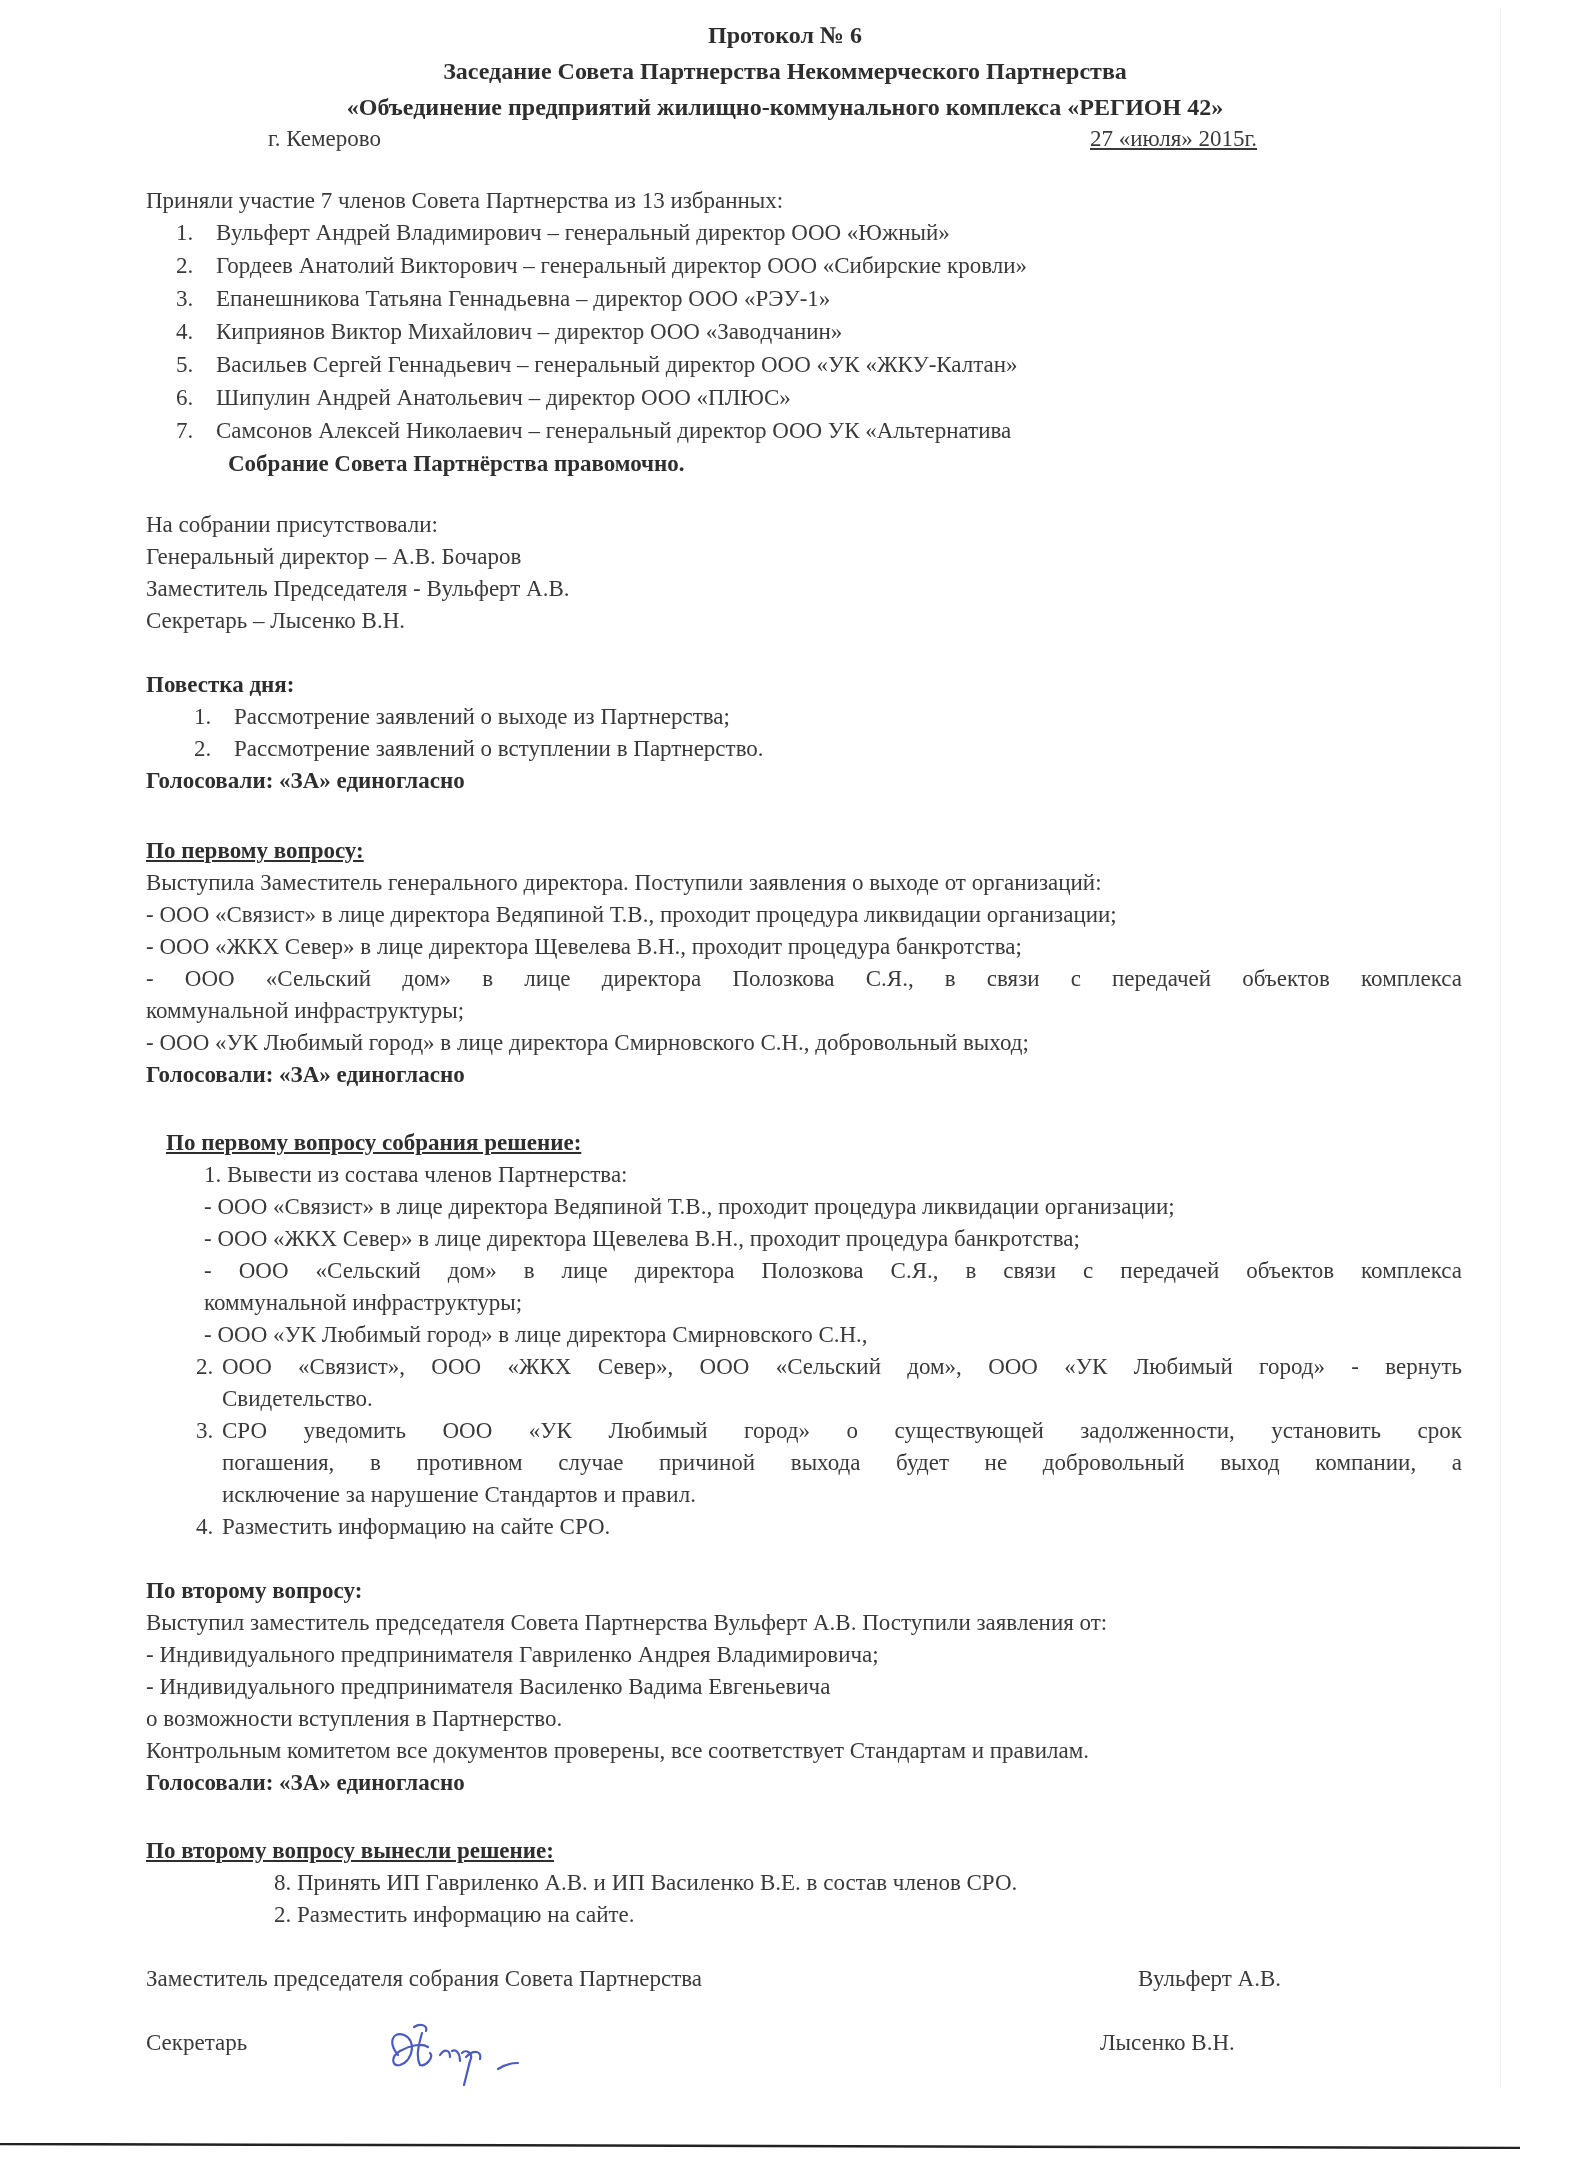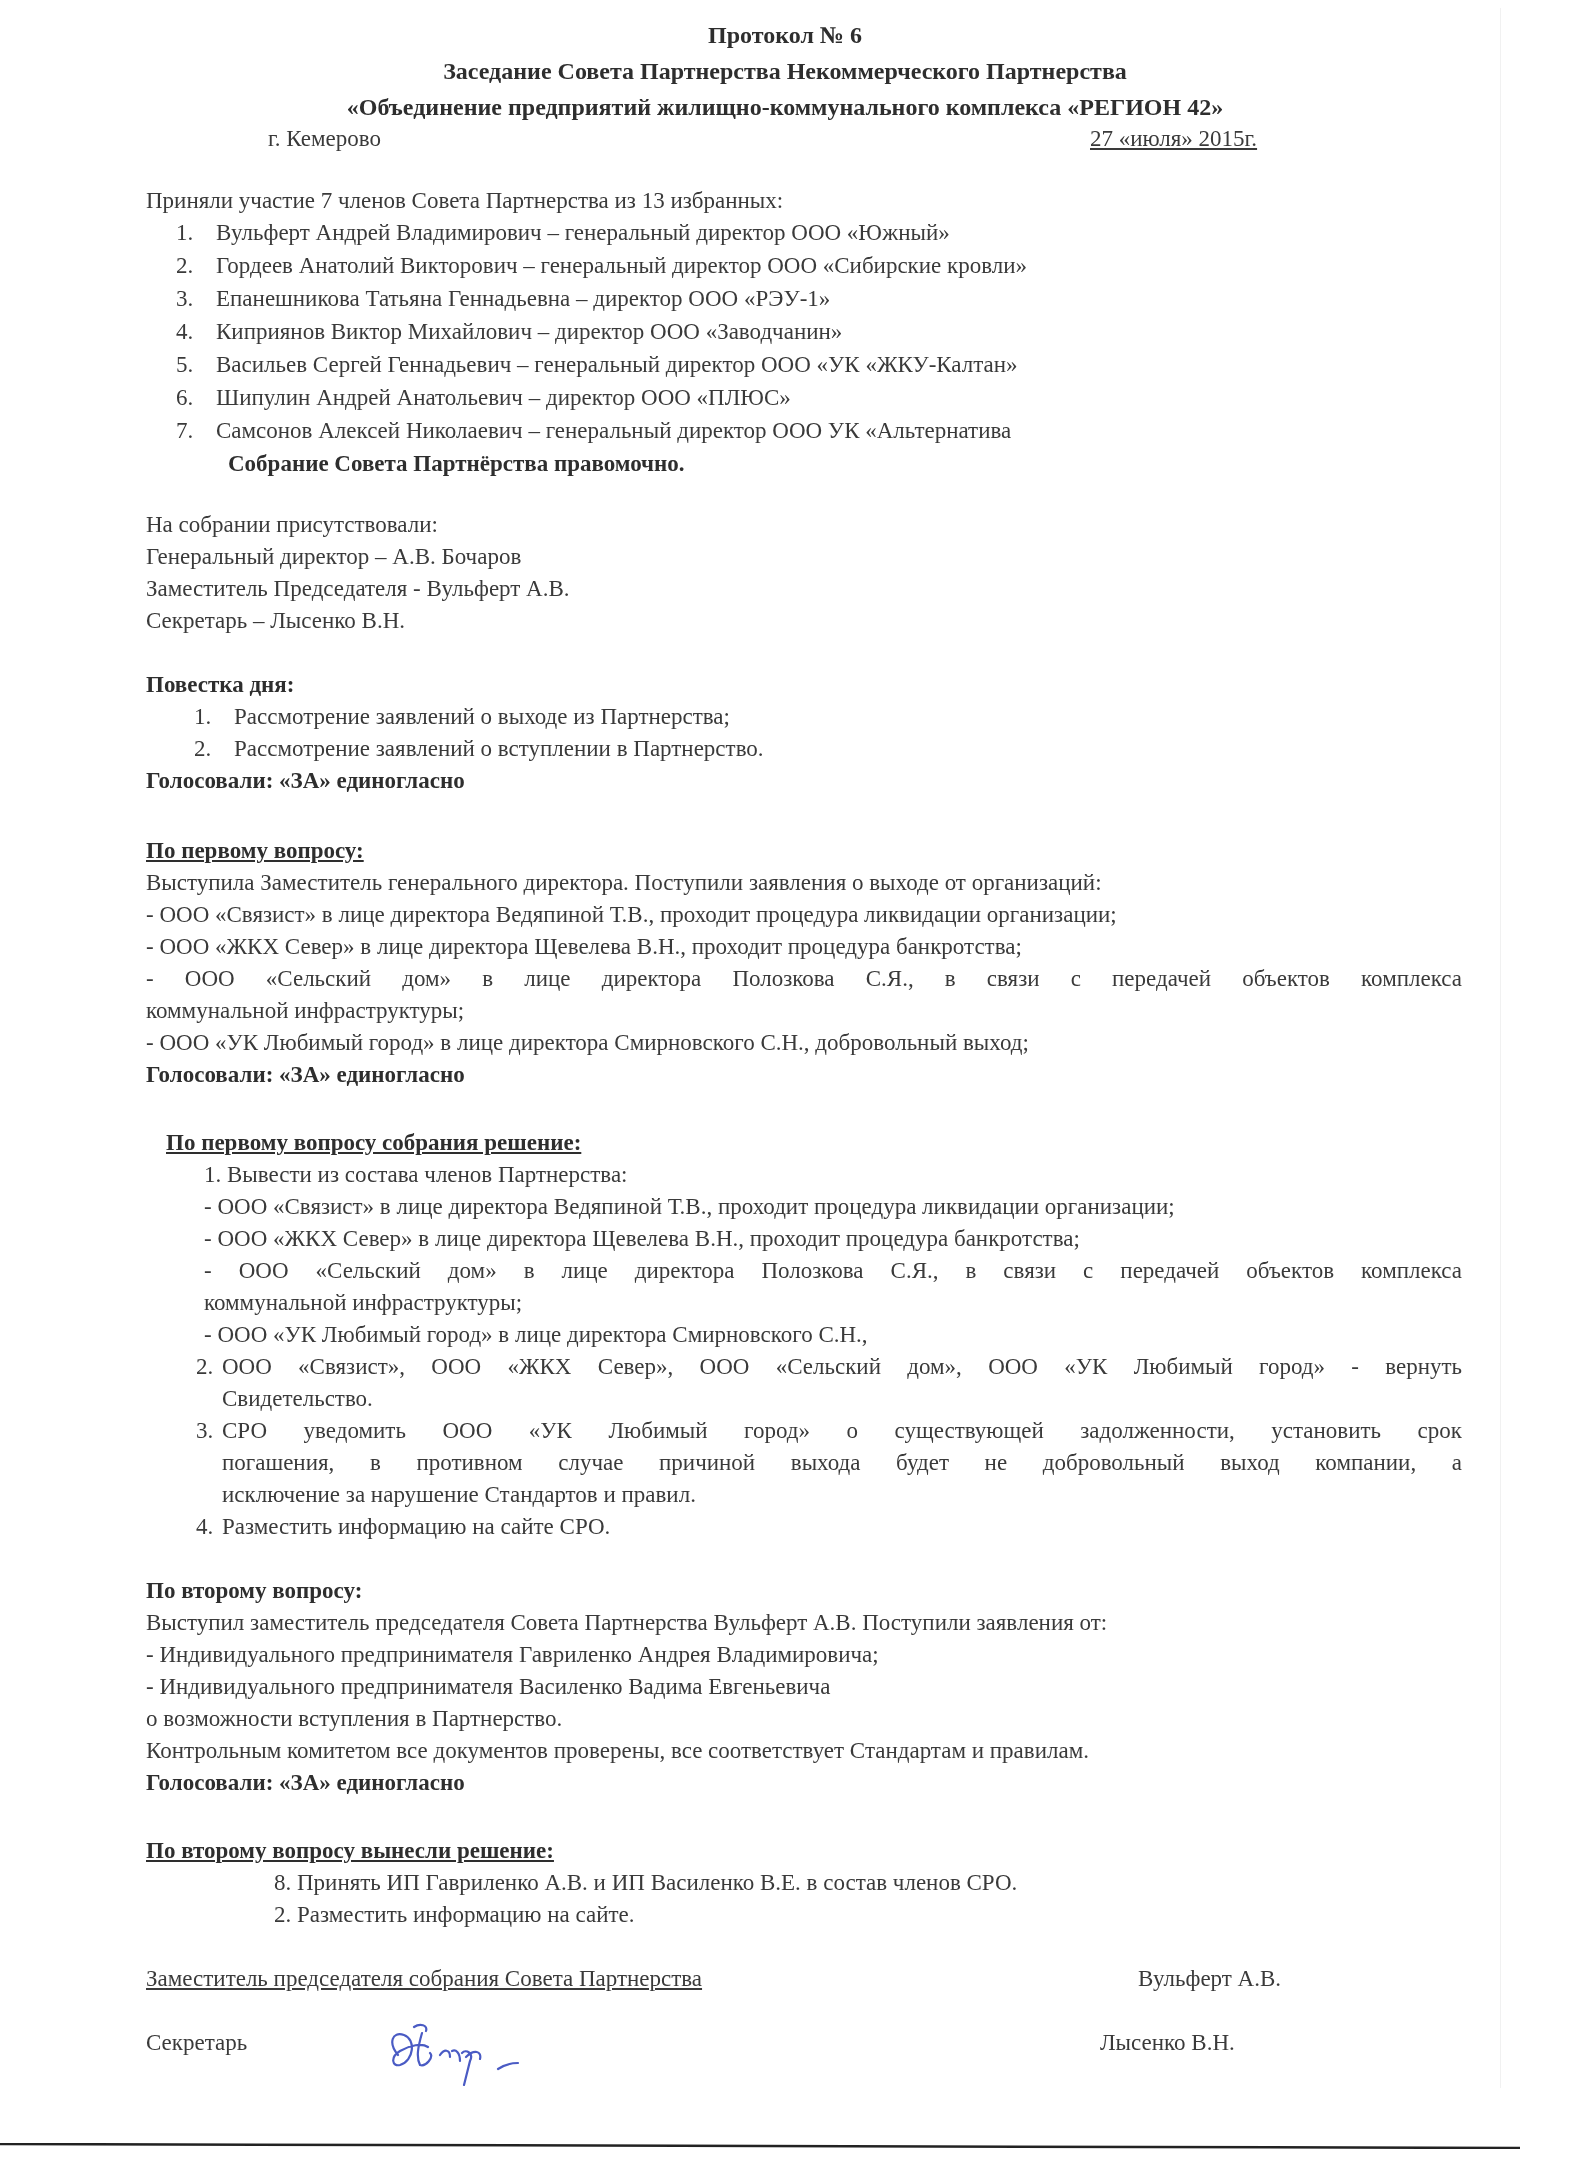--- a/index.html
+++ b/index.html
@@ -83,21 +83,21 @@
   <div class="line" style="left:146px;top:1632px;">- Индивидуального предпринимателя Гавриленко Андрея Владимировича;</div>
   <div class="line" style="left:146px;top:1664px;">- Индивидуального предпринимателя Василенко Вадима Евгеньевича</div>
   <div class="line" style="left:146px;top:1696px;">о возможности вступления в Партнерство.</div>
   <div class="line" style="left:146px;top:1728px;">Контрольным комитетом все документов проверены, все соответствует Стандартам и правилам.</div>
   <div class="line b" style="left:146px;top:1760px;">Голосовали: «ЗА» единогласно</div>
 
   <div class="line b u" style="left:146px;top:1828px;">По второму вопросу вынесли решение:</div>
   <div class="line" style="left:196px;top:1860px;padding-left:78px;">8.  Принять ИП Гавриленко А.В. и ИП Василенко В.Е. в состав членов СРО.</div>
   <div class="line" style="left:196px;top:1892px;padding-left:78px;">2.  Разместить информацию на сайте.</div>
 
-  <div class="line" style="left:146px;top:1956px;text-decoration:underline;">Заместитель председателя собрания Совета Партнерства</div>
+  <div class="line" style="left:146px;top:1956px;">Заместитель председателя собрания Совета Партнерства</div>
   <div class="line" style="left:1138px;top:1956px;">Вульферт А.В.</div>
   <div class="line" style="left:146px;top:2020px;">Секретарь</div>
   <div class="line" style="left:1100px;top:2020px;">Лысенко В.Н.</div>
 
   <svg class="sig" viewBox="0 0 200 80">
     <path d="M28 42 C 18 30, 22 18, 34 22 C 46 26, 44 48, 30 52 C 22 54, 20 44, 30 38 C 40 32, 52 30, 58 34
              M44 14 C 50 10, 58 12, 56 18 M52 20 C 48 34, 46 44, 50 52 C 56 54, 64 44, 60 40
              M70 42 C 74 36, 80 36, 80 44 M82 38 C 86 36, 90 40, 90 48 M92 40 C 96 36, 104 40, 100 48 C 98 56, 96 64, 94 72
              M96 44 C 104 36, 112 38, 110 46" fill="none" stroke="#4a5bc4" stroke-width="2.2" stroke-linecap="round"></path>
     <path d="M128 56 C 134 52, 140 50, 148 50" fill="none" stroke="#4a5bc4" stroke-width="2.2" stroke-linecap="round"></path>

